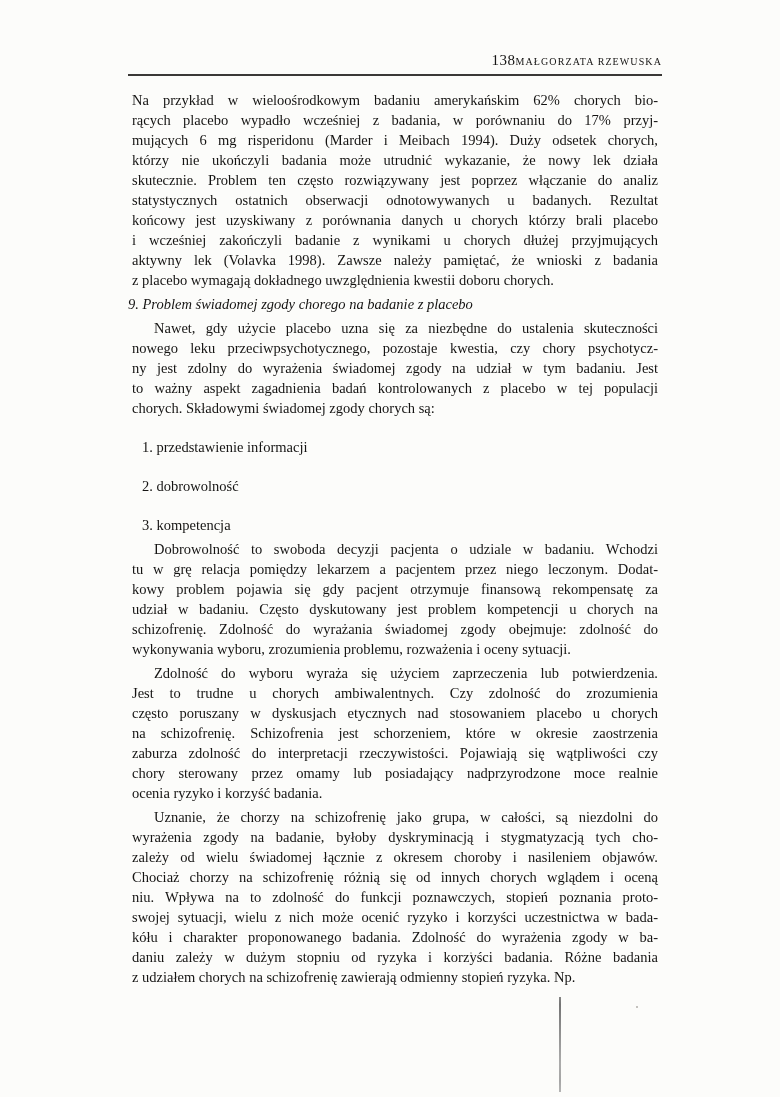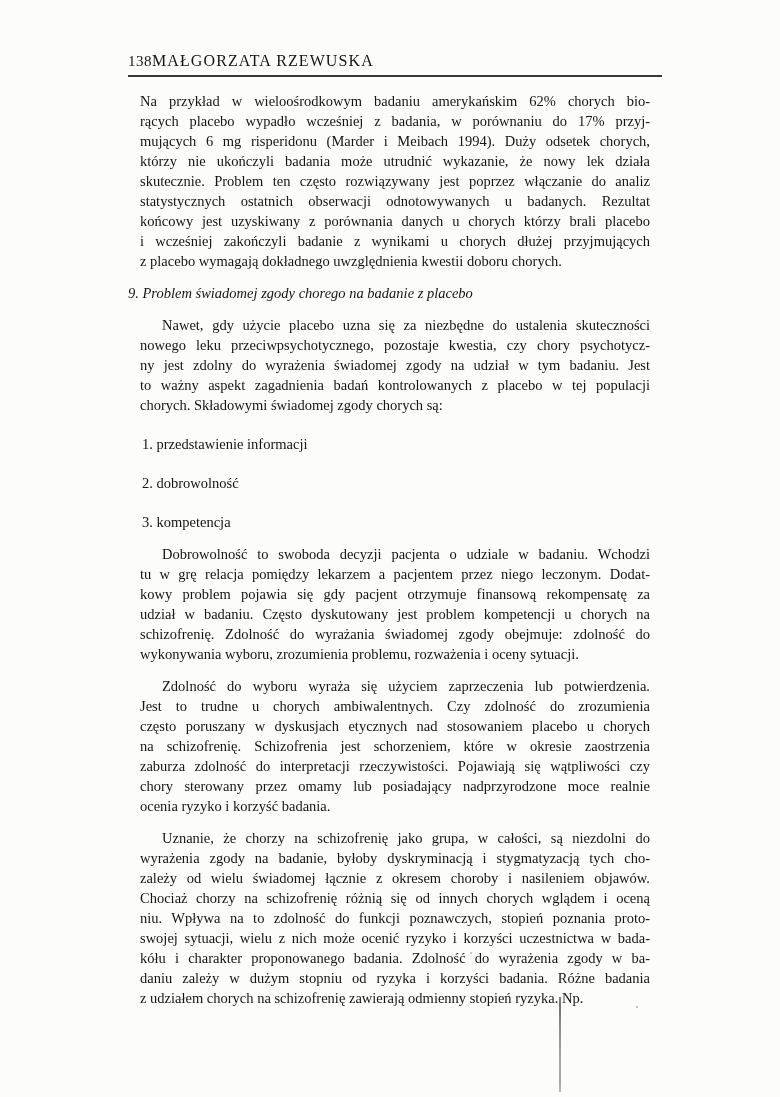--- a/index.html
+++ b/index.html
@@ -12,41 +12,41 @@
     overflow: hidden;
   }
   .page { position: absolute; inset: 0; }
   .content {
     position: absolute;
     left: 128px; top: 52px;
     width: 534px;
   }
   .running-head {
     display: flex;
-    justify-content: flex-start;
+    justify-content: flex-end;
     align-items: baseline;
   }
   .page-number {
     font-size: 15px;
     letter-spacing: 0.5px;
   }
   .author {
-    font-size: 16px;
+    font-size: 10px;
     letter-spacing: 1.1px;
     text-transform: uppercase;
   }
   .head-rule {
     margin-top: 5px;
     border-bottom: 2px solid #3a3836;
   }
   #page-body {
     margin-top: 14px;
     font-size: 14.5px;
   }
-  .para { margin: 12px; }
+  .para { margin: 4px; }
   .line {
     line-height: 20px;
     text-align: justify;
     text-align-last: justify;
     white-space: normal;
   }
   .line.last { text-align-last: left; }
   .line.indent { text-indent: 22px; }
   .heading {
     font-style: italic;
@@ -88,20 +88,21 @@
     <div id="page-body">
         <div class="para">
           <div class="line">Na przykład w wieloośrodkowym badaniu amerykańskim 62% chorych bio-</div>
           <div class="line">rących placebo wypadło wcześniej z badania, w porównaniu do 17% przyj-</div>
           <div class="line">mujących 6 mg risperidonu (Marder i Meibach 1994). Duży odsetek chorych,</div>
           <div class="line">którzy nie ukończyli badania może utrudnić wykazanie, że nowy lek działa</div>
           <div class="line">skutecznie. Problem ten często rozwiązywany jest poprzez włączanie do analiz</div>
           <div class="line">statystycznych ostatnich obserwacji odnotowywanych u badanych. Rezultat</div>
           <div class="line">końcowy jest uzyskiwany z porównania danych u chorych którzy brali placebo</div>
           <div class="line">i wcześniej zakończyli badanie z wynikami u chorych dłużej przyjmujących</div>
+          <div class="line">aktywny lek (Volavka 1998). Zawsze należy pamiętać, że wnioski z badania</div>
           <div class="line last">z placebo wymagają dokładnego uwzględnienia kwestii doboru chorych.</div>
         </div>
         <div class="heading">9. Problem świadomej zgody chorego na badanie z placebo</div>
         <div class="para">
           <div class="line indent">Nawet, gdy użycie placebo uzna się za niezbędne do ustalenia skuteczności</div>
           <div class="line">nowego leku przeciwpsychotycznego, pozostaje kwestia, czy chory psychotycz-</div>
           <div class="line">ny jest zdolny do wyrażenia świadomej zgody na udział w tym badaniu. Jest</div>
           <div class="line">to ważny aspekt zagadnienia badań kontrolowanych z placebo w tej populacji</div>
           <div class="line last">chorych. Składowymi świadomej zgody chorych są:</div>
         </div>

